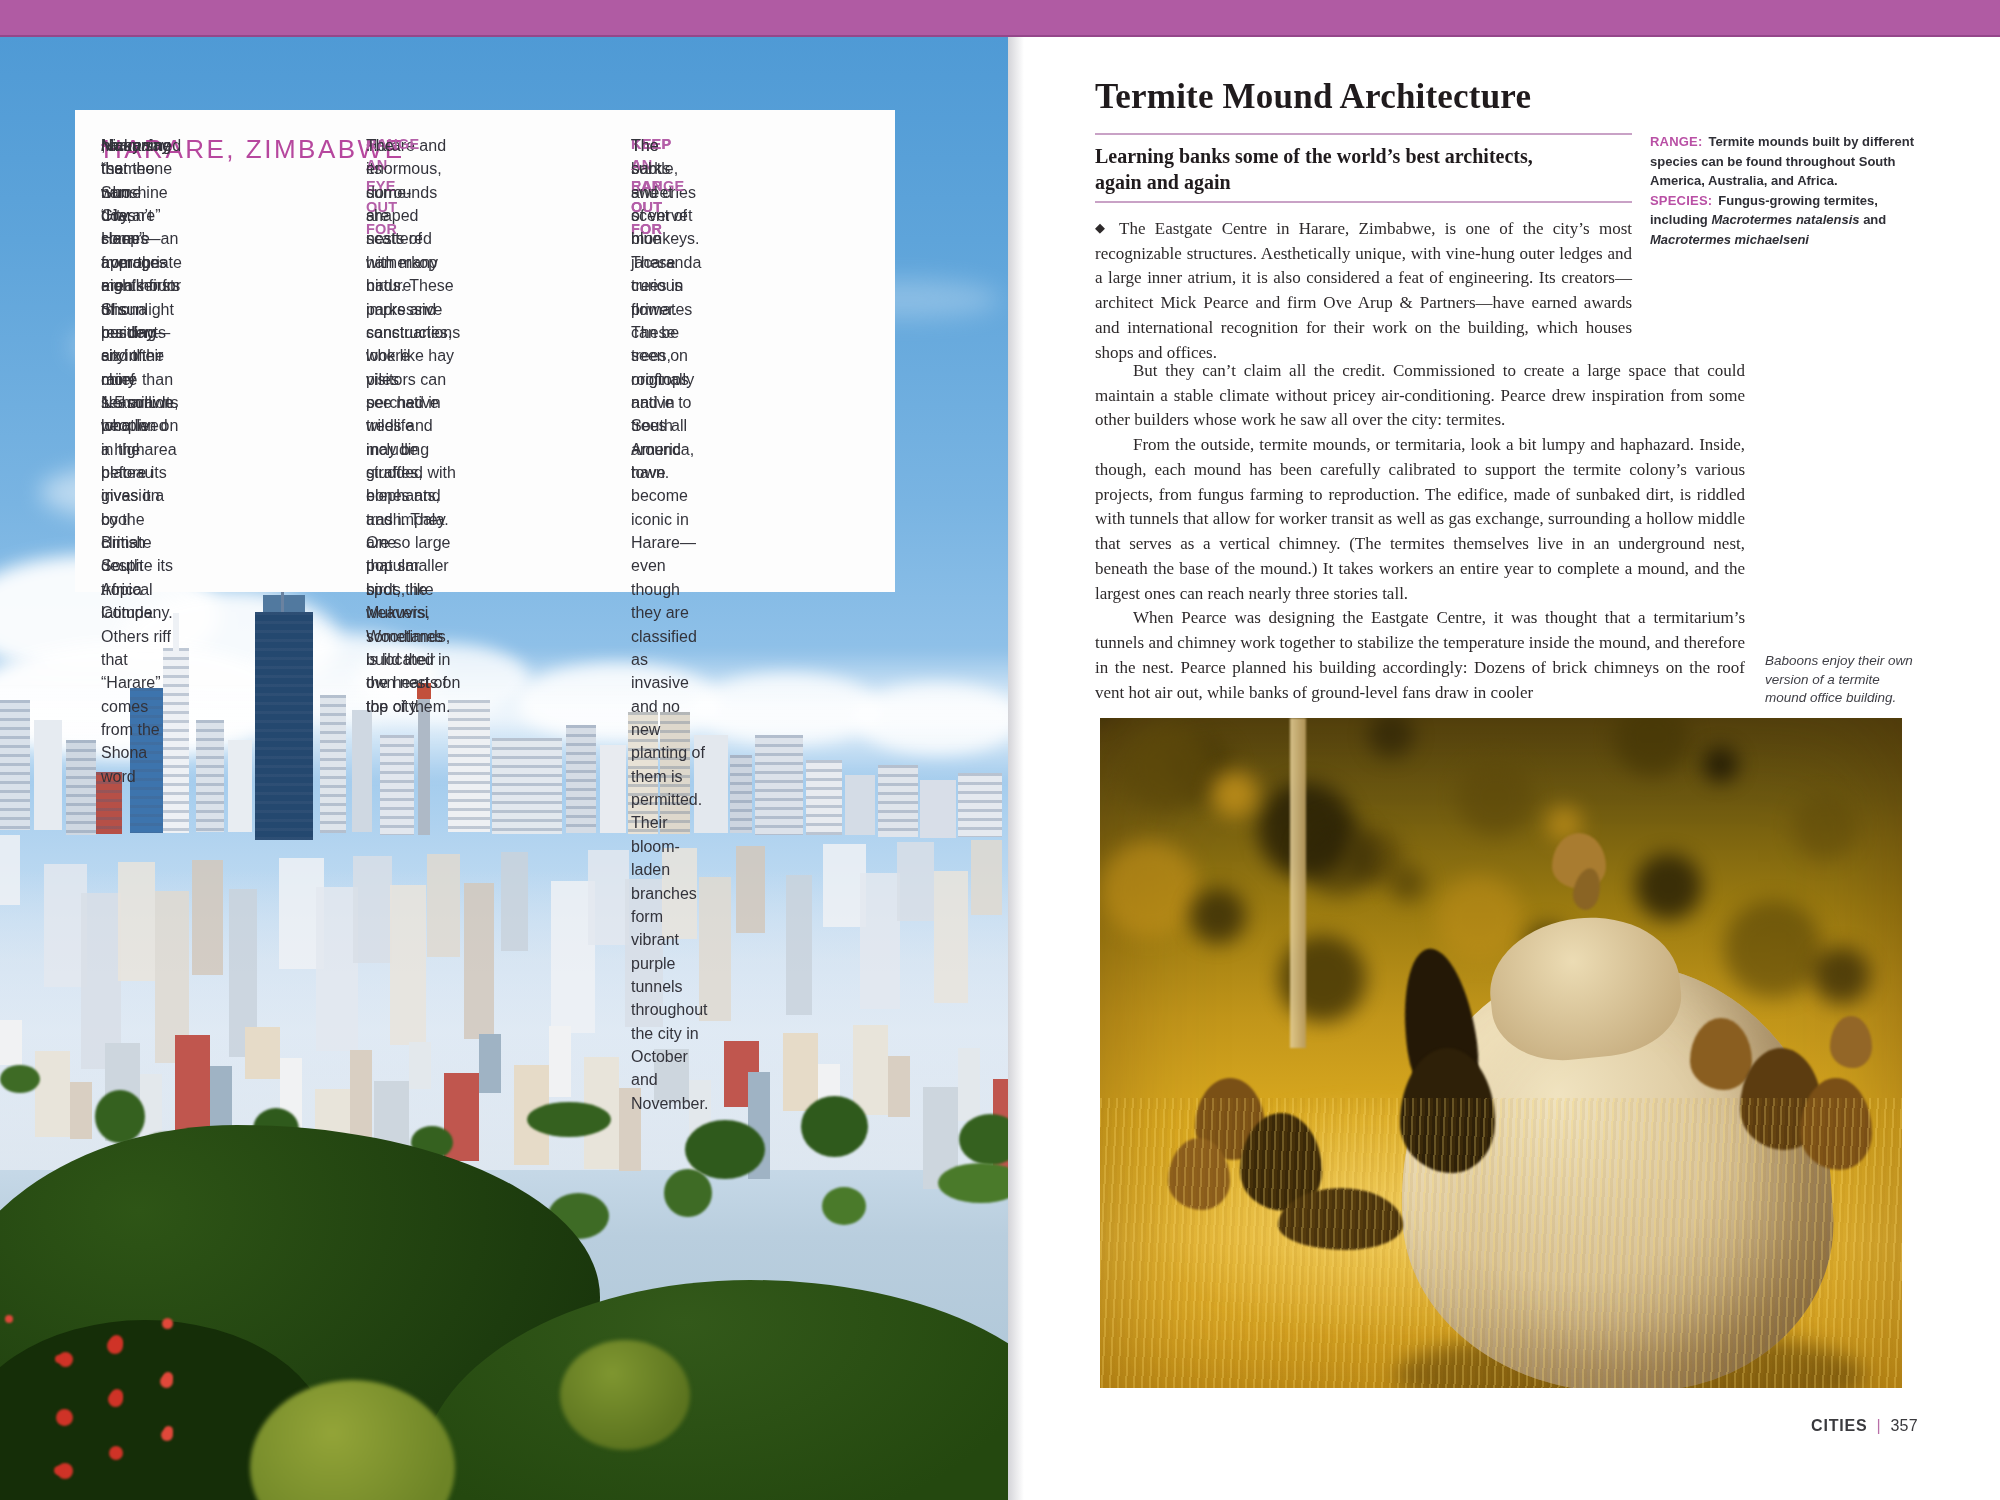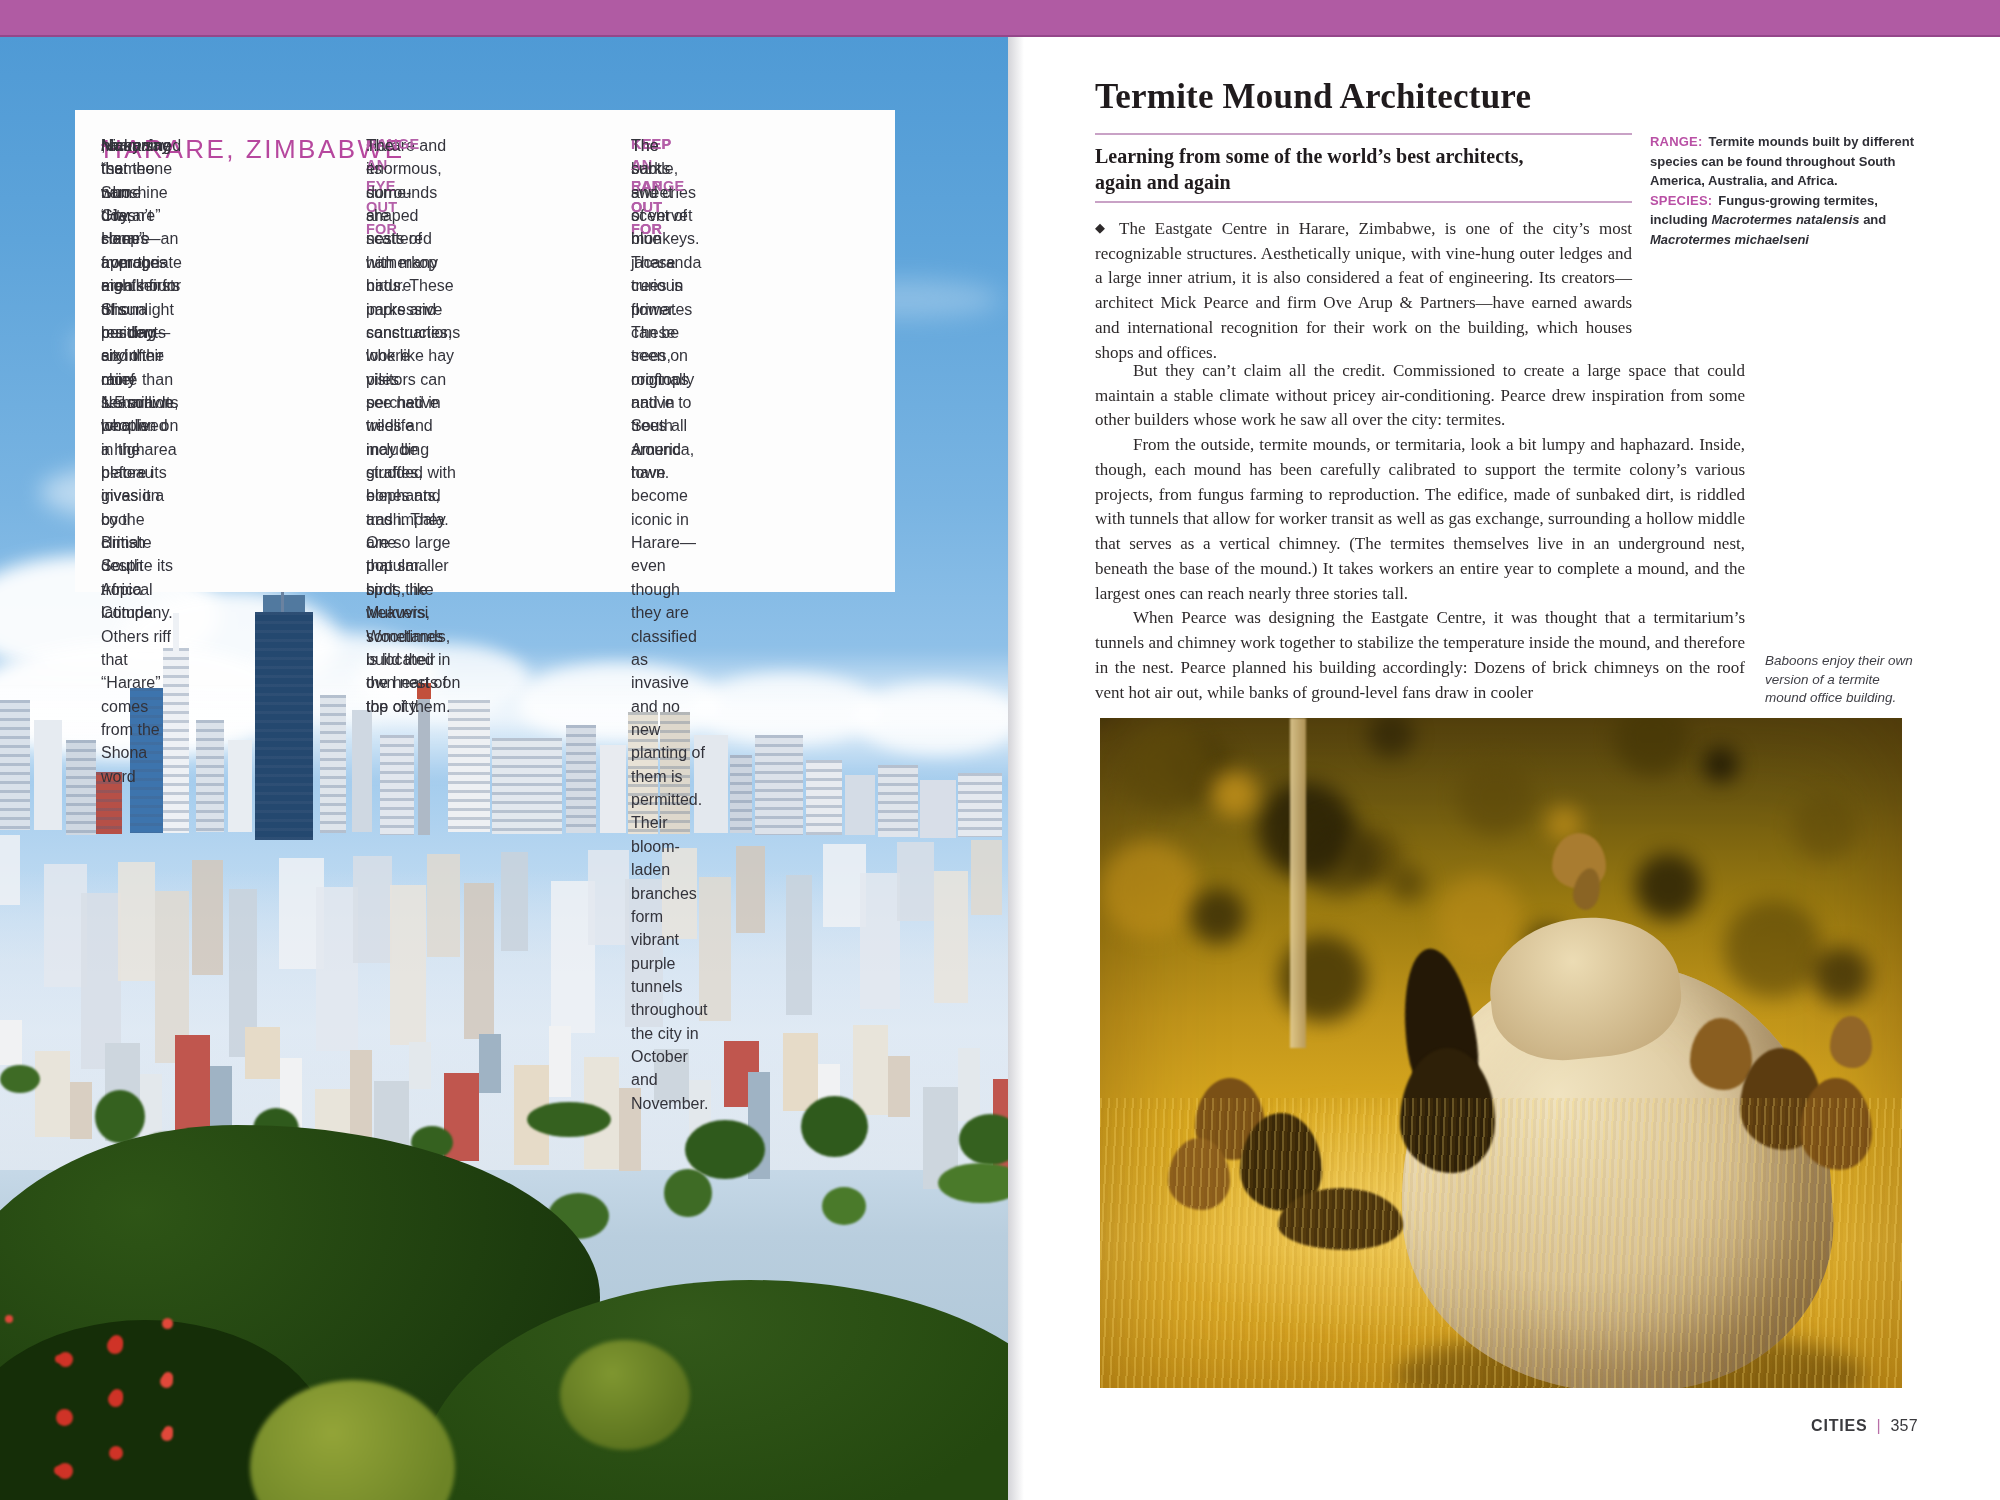--- a/index.html
+++ b/index.html
@@ -257,21 +257,21 @@
       </div>
     </div>
   </div>
 
   <div class="page-right">
     <div class="gutter"></div>
 
     <h1 class="art-title">Termite Mound Architecture</h1>
     <div class="rule rule1"></div>
     <p class="art-sub">
-      <span>Learning from some of the world’s best architects,</span><br>
+      <span>Learning banks some of the world’s best architects,</span><br>
       <span>again and again</span>
     </p>
     <div class="rule rule2"></div>
 
     <div class="bodytext para1">
       <span class="diamond">◆</span><span>The Eastgate Centre in Harare, Zimbabwe, is one of the city’s most recognizable structures. Aesthetically unique, with vine-hung outer ledges and a large inner atrium, it is also considered a feat of engineering. Its creators—architect Mick Pearce and firm Ove Arup &amp; Partners—have earned awards and international recognition for their work on the building, which houses shops and offices.</span>
     </div>
 
     <div class="bodytext paras">
       <p>But they can’t claim all the credit. Commissioned to create a large space that could maintain a stable climate without pricey air-conditioning. Pearce drew inspiration from some other builders whose work he saw all over the city: termites.</p>

